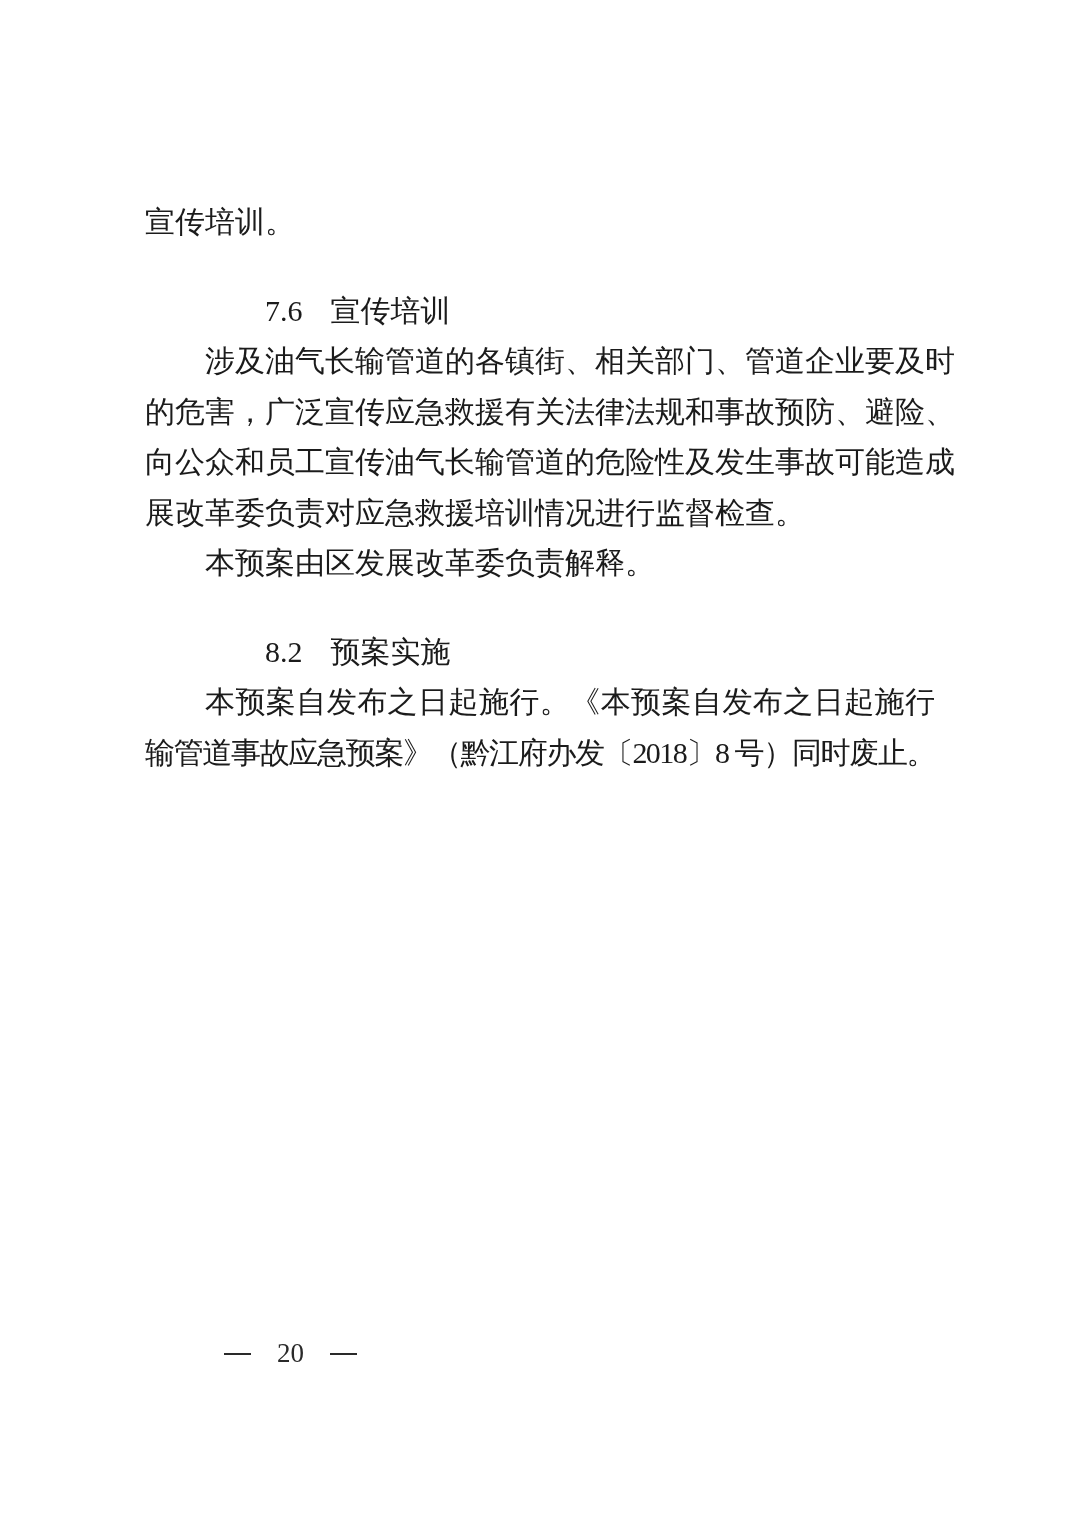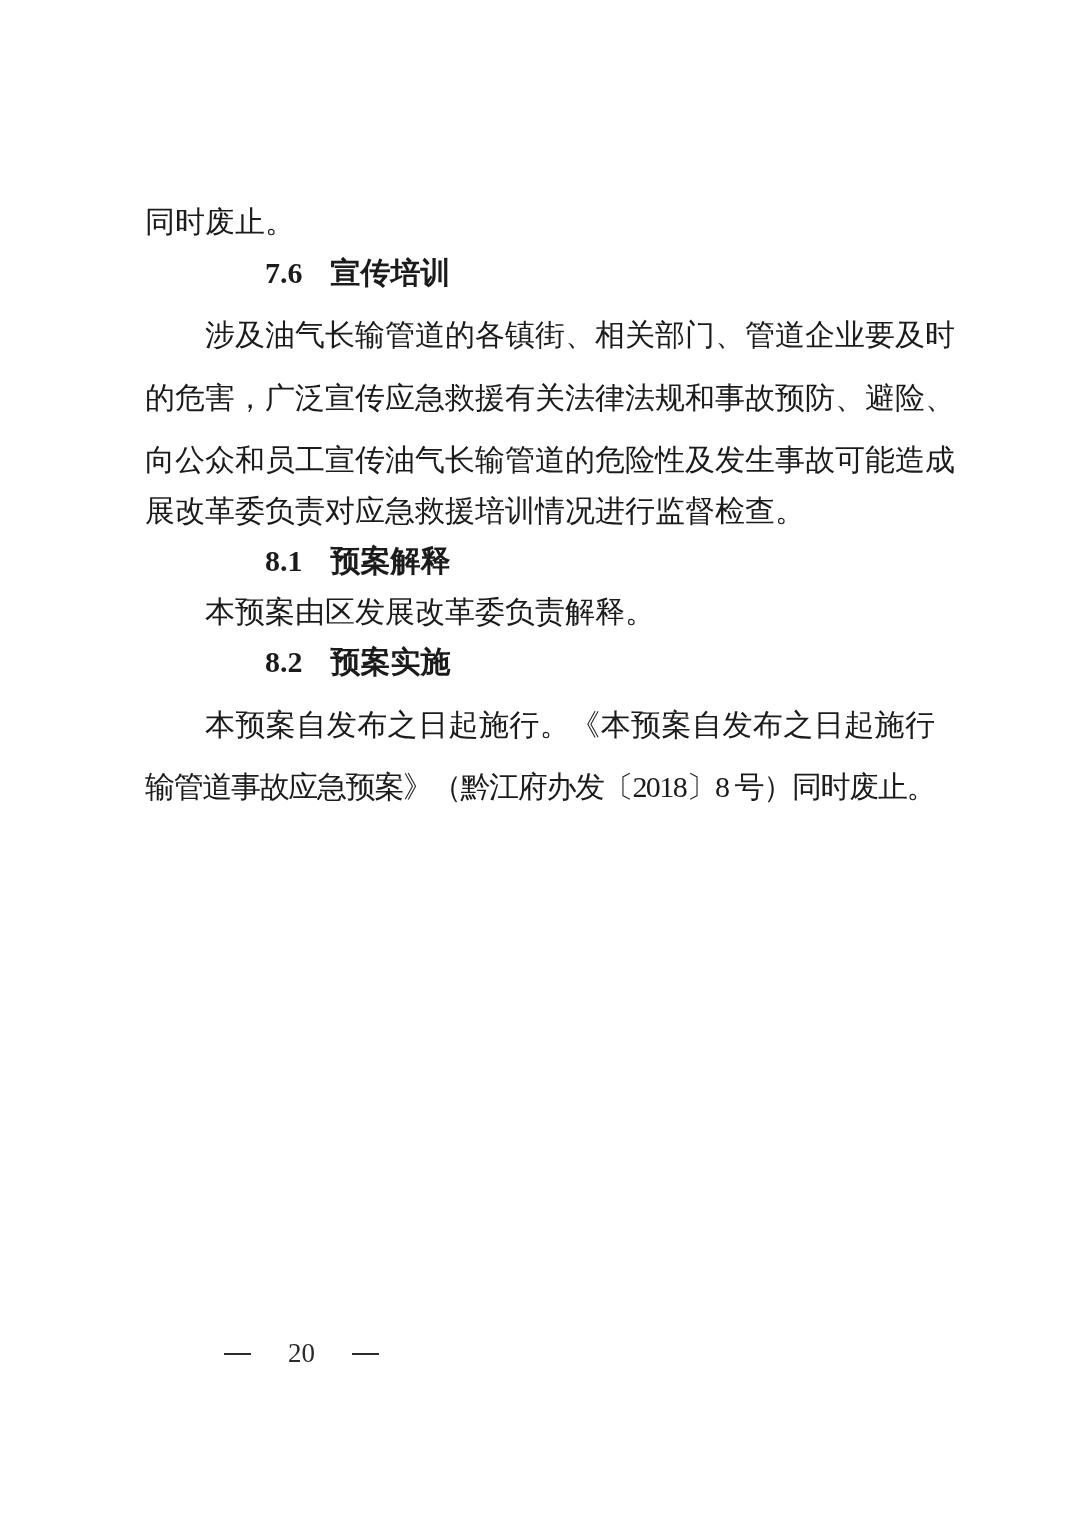--- a/index.html
+++ b/index.html
@@ -27,65 +27,64 @@
   .line {
     white-space: nowrap;
     height: 50.5px;
   }
   .indent {
     text-indent: 2em;
   }
   .just {
     text-align: justify;
     text-align-last: justify;
-    margin-top: 12px;
   }
   .tight {
     letter-spacing: -1.6px;
   }
   .heading {
-    font-weight: 700;
+    font-weight: 400;
+    margin-top: 38px;
   }
   .heading .hnum {
     display: inline-block;
     margin-right: 28px;
   }
   .footer {
     position: absolute;
     left: 224px;
     top: 1340px;
     display: flex;
     align-items: center;
-    gap: 37px;
+    gap: 26px;
     font-size: 27px;
     color: #2a2a2a;
   }
   .footer .dash {
     display: inline-block;
     width: 27px;
     height: 2px;
     background: #2a2a2a;
   }
   .footer .pagenum {
     line-height: 1;
   }
 </style>
 </head>
 <body>
 
 <div class="page">
 
   <div class="content" id="content">
-      <div class="line">同时废止。</div>
+      <div class="line">宣传培训。</div>
       <div class="line heading indent"><span class="hnum">7.6</span><span>宣传培训</span></div>
       <div class="line indent just">涉及油气长输管道的各镇街、相关部门、管道企业要及时</div>
       <div class="line just">的危害，广泛宣传应急救援有关法律法规和事故预防、避险、</div>
       <div class="line just">向公众和员工宣传油气长输管道的危险性及发生事故可能造成</div>
       <div class="line">展改革委负责对应急救援培训情况进行监督检查。</div>
-      <div class="line heading indent"><span class="hnum">8.1</span><span>预案解释</span></div>
       <div class="line indent">本预案由区发展改革委负责解释。</div>
       <div class="line heading indent"><span class="hnum">8.2</span><span>预案实施</span></div>
       <div class="line indent just">本预案自发布之日起施行。《本预案自发布之日起施行</div>
       <div class="line just tight">输管道事故应急预案》（黔江府办发〔2018〕8 号）同时废止。</div>
     </div>
 
   <div class="footer">
     <span class="dash"></span>
     <span class="pagenum">20</span>
     <span class="dash"></span>

